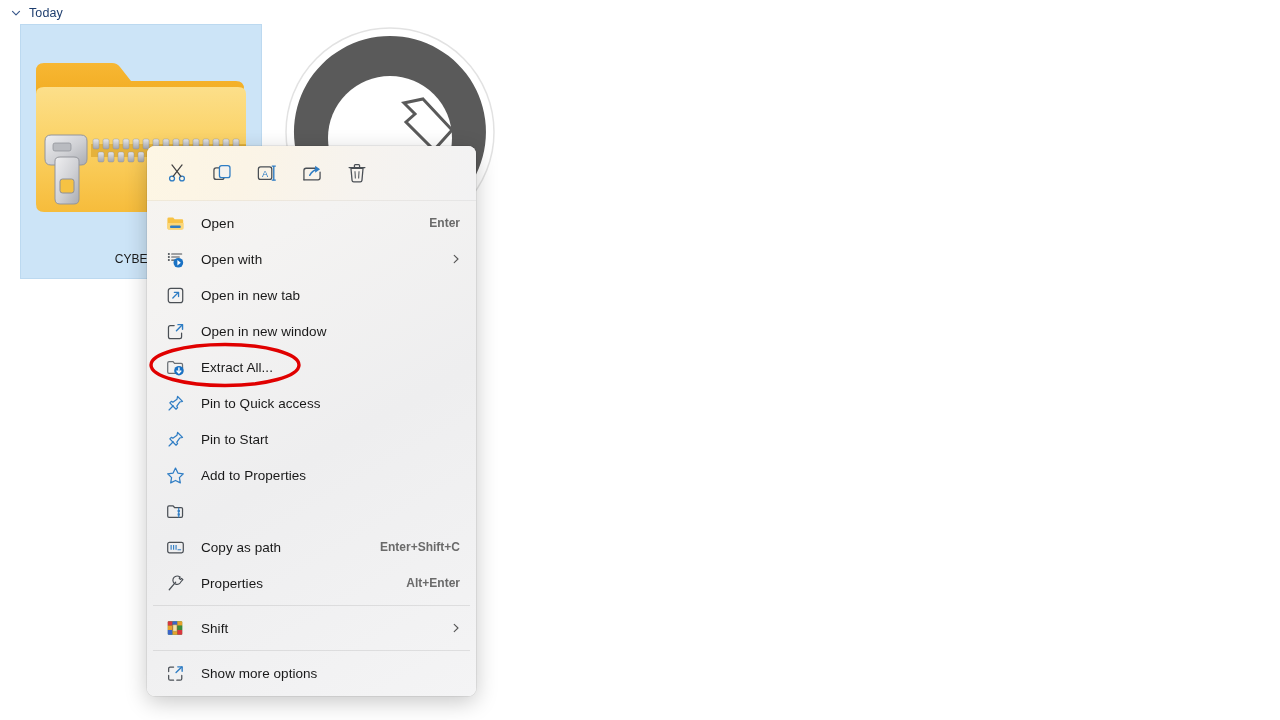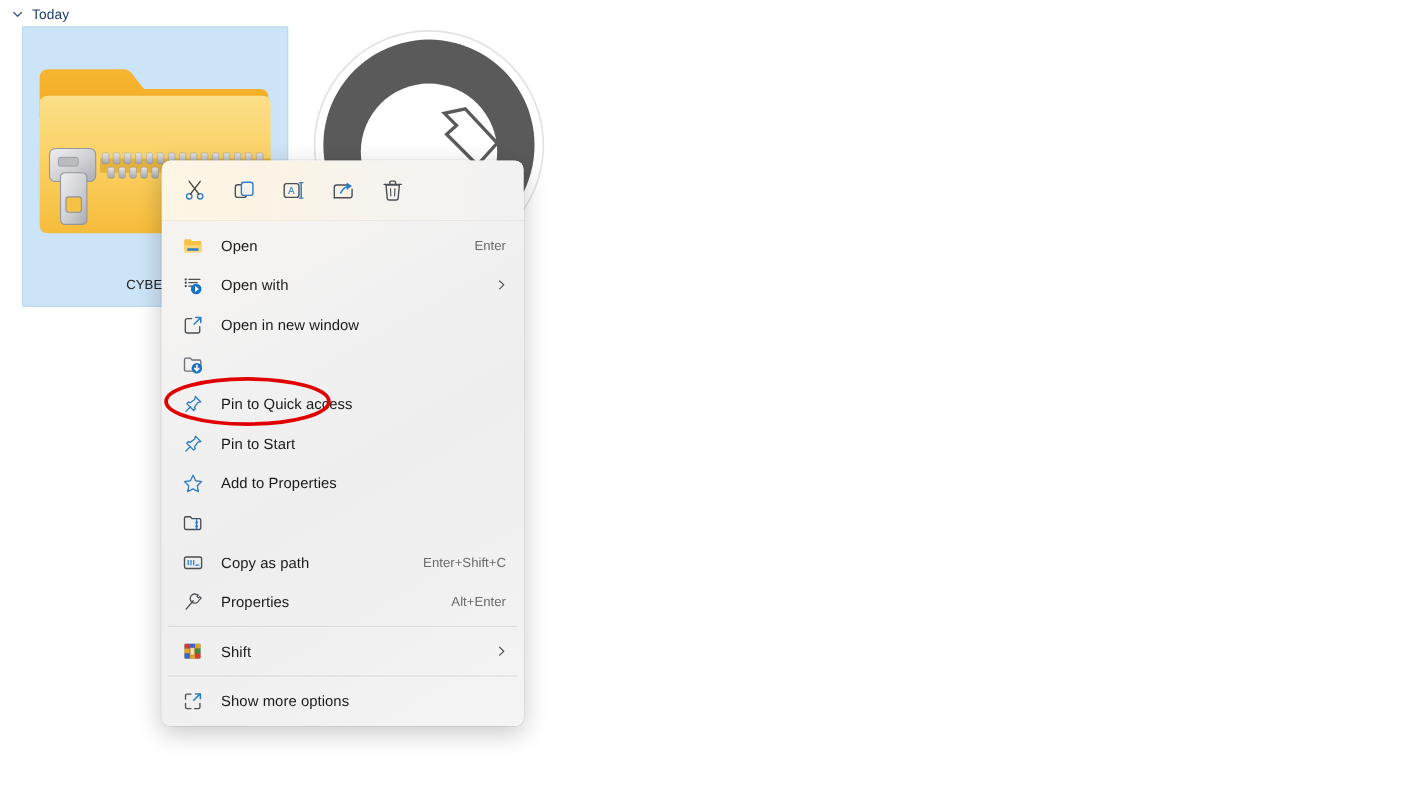--- a/index.html
+++ b/index.html
@@ -142,20 +142,21 @@
     flex: 1 1 auto;
     font-size: 13.5px;
     color: #191919;
     letter-spacing: 0.05px;
   }
   .mi-shortcut {
     font-size: 12px;
     color: #6a6a6a;
     margin-left: 10px;
     padding-right: 2px;
+    font-weight: bold;
   }
   .mi-chevron {
     width: 12px;
     height: 12px;
     margin-left: 10px;
     color: #555;
     flex: 0 0 12px;
   }
 
   .menu-sep {
@@ -346,20 +347,30 @@
             <circle cx="13" cy="13.4" r="5.1" fill="#1a72c4"></circle>
             <path d="M12 10.6 L15.6 13.4 L12 16.2 Z" fill="#ffffff"></path>
           </svg>
         </span>
         <span class="mi-label">Open with</span>
         <svg class="mi-chevron" viewBox="0 0 12 12">
           <path d="M4.2 2.4 L8 6 L4.2 9.6" fill="none" stroke="#555" stroke-width="1.1" stroke-linecap="round" stroke-linejoin="round"></path>
         </svg>
       </div>
 
+      <div class="menu-item">
+        <span class="mi-icon">
+          <svg width="19" height="19" viewBox="0 0 20 20">
+            <rect x="2.4" y="2.4" width="15.2" height="15.2" rx="2.6" fill="none" stroke="#4a4f55" stroke-width="1.3"></rect>
+            <path d="M7.2 12.6 L12.8 7" stroke="#2f7dc4" stroke-width="1.4" stroke-linecap="round"></path>
+            <path d="M8.8 6.7 H13.2 V11.1" fill="none" stroke="#2f7dc4" stroke-width="1.4" stroke-linecap="round" stroke-linejoin="round"></path>
+          </svg>
+        </span>
+        <span class="mi-label">Open in new tab</span>
+      </div>
 
       <div class="menu-item">
         <span class="mi-icon">
           <svg width="19" height="19" viewBox="0 0 20 20">
             <path d="M16.4 11.6 V15.6 q0 2 -2 2 H4.6 q-2 0 -2 -2 V5.8 q0 -2 2 -2 H8.6" fill="none" stroke="#4a4f55" stroke-width="1.3" stroke-linecap="round"></path>
             <path d="M11 9.2 L17.2 3" stroke="#2f7dc4" stroke-width="1.5" stroke-linecap="round"></path>
             <path d="M12.6 2.8 H17.4 V7.6" fill="none" stroke="#2f7dc4" stroke-width="1.5" stroke-linecap="round" stroke-linejoin="round"></path>
           </svg>
         </span>
         <span class="mi-label">Open in new window</span>
@@ -367,20 +378,21 @@
 
       <div class="menu-item">
         <span class="mi-icon">
           <svg width="19" height="19" viewBox="0 0 20 20">
             <path d="M1.8 5.2 q0 -1.4 1.4 -1.4 h4.2 l1.6 1.8 h7 q1.4 0 1.4 1.4 v7.8 q0 1.4 -1.4 1.4 H3.2 q-1.4 0 -1.4 -1.4 Z" fill="none" stroke="#6a6f75" stroke-width="1.3"></path>
             <circle cx="13.6" cy="13.4" r="5" fill="#1a72c4"></circle>
             <path d="M13.6 10.6 V15.4" stroke="#ffffff" stroke-width="1.5" stroke-linecap="round"></path>
             <path d="M11.6 13.6 L13.6 15.7 L15.6 13.6" fill="none" stroke="#ffffff" stroke-width="1.5" stroke-linecap="round" stroke-linejoin="round"></path>
           </svg>
         </span>
+        <span class="mi-label">Extract All...</span>
       </div>
 
       <div class="menu-item">
         <span class="mi-icon">
           <svg width="19" height="19" viewBox="0 0 20 20">
             <path d="M12.2 2.6 L17.4 7.8 L14.6 8.4 L11.4 12.8 L12.2 14.4 L10.6 16 L4 9.4 L5.6 7.8 L7.2 8.6 L11.6 5.4 Z" fill="none" stroke="#2f7dc4" stroke-width="1.3" stroke-linejoin="round"></path>
             <line x1="7.6" y1="12.4" x2="3.2" y2="16.8" stroke="#2f7dc4" stroke-width="1.3" stroke-linecap="round"></line>
           </svg>
         </span>
         <span class="mi-label">Pin to Quick access</span>

